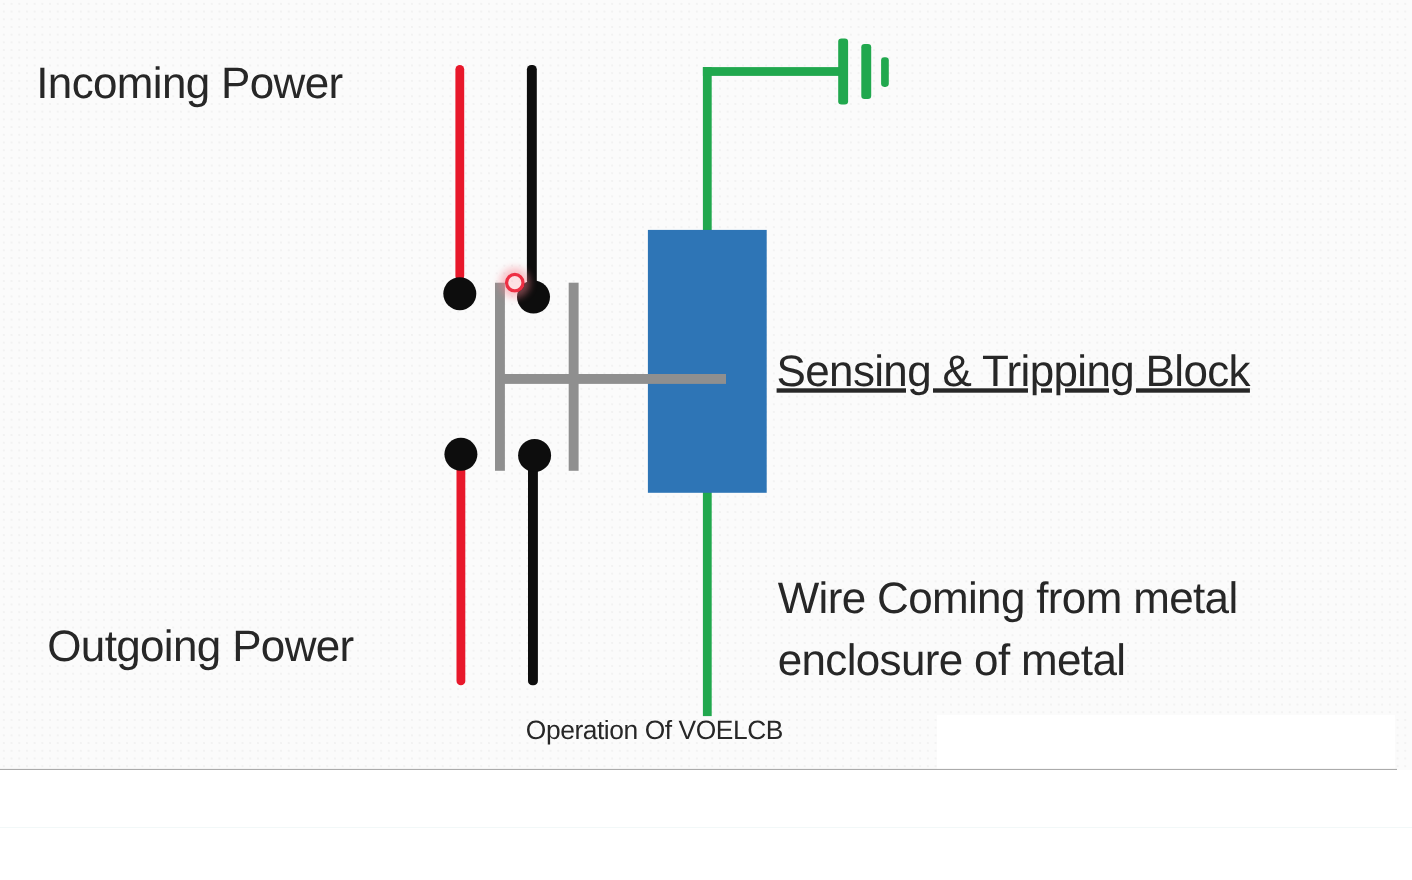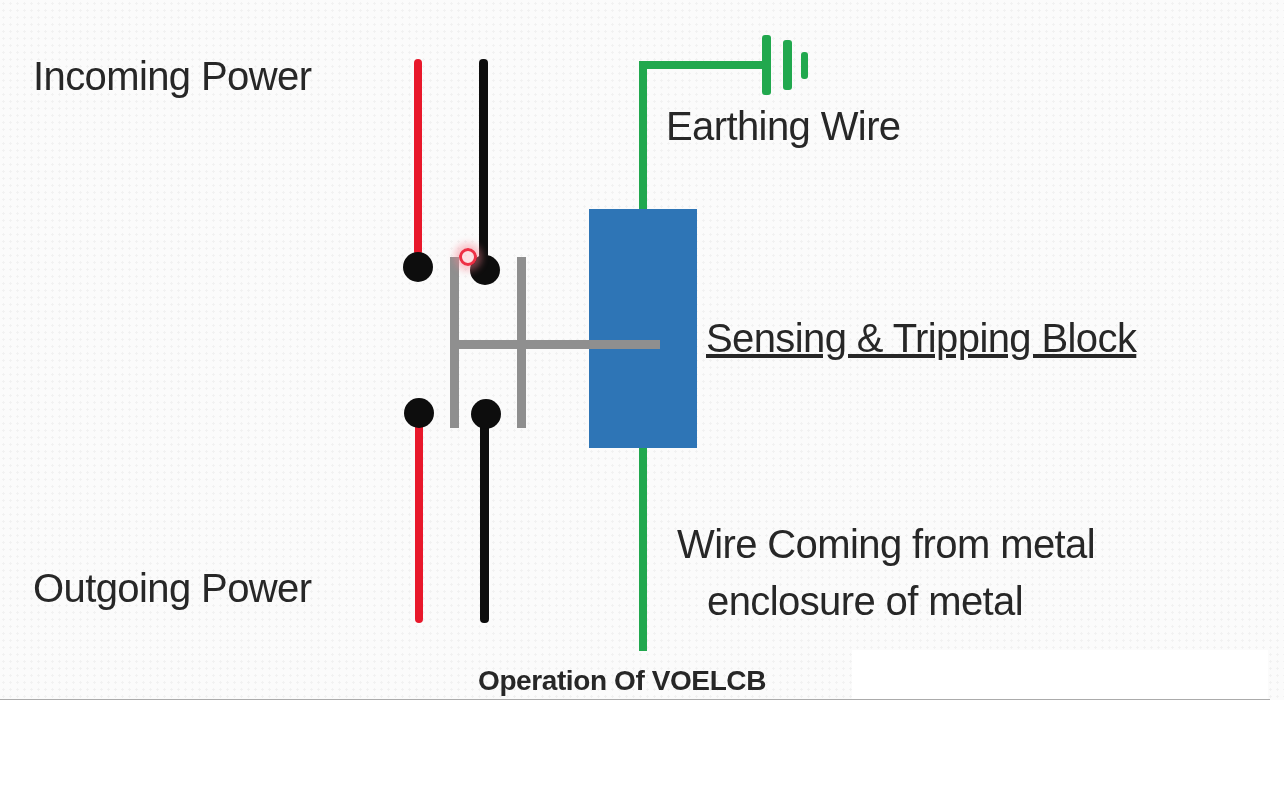--- a/index.html
+++ b/index.html
@@ -14,27 +14,27 @@
     position:absolute;left:0;top:0;width:1284px;height:700px;
     background-color:#fbfbfb;
     background-image:radial-gradient(rgba(150,150,150,0.09) 1px, transparent 1.2px);
     background-size:7px 7px;
   }
   .label{
     position:absolute;font-size:40px;line-height:1;letter-spacing:-0.6px;
     color:var(--label-text,#272727);white-space:nowrap;
   }
   .lbl-incoming{left:33px;top:56px;}
-  .lbl-outgoing{left:33px;top:568px;}
+  .lbl-outgoing{left:43px;top:568px;}
   .lbl-earthing{left:666px;top:106px;}
   .lbl-sensing{left:706px;top:318px;text-decoration:underline;}
-  .lbl-wire1{left:677px;top:524px;}
+  .lbl-wire1{left:707px;top:524px;}
   .lbl-wire2{left:707px;top:581px;}
   .caption{
-    position:absolute;left:478px;top:665px;font-size:28px;font-weight:bold;
+    position:absolute;left:478px;top:651px;font-size:24px;font-weight:normal;
     letter-spacing:-0.4px;color:var(--label-text,#272727);white-space:nowrap;
   }
   .shape{position:absolute;}
   
   .wire-live-top   {left:414px;top:59px; width:8px;height:196px;background:var(--live-wire-red,#e8182b);border-radius:4px;}
   .wire-neutral-top{left:479px;top:59px; width:9px;height:200px;background:var(--neutral-wire-black,#0d0d0d);border-radius:4px;}
   .wire-live-bot   {left:415px;top:416px;width:8px;height:207px;background:var(--live-wire-red,#e8182b);border-radius:4px;}
   .wire-neutral-bot{left:480px;top:416px;width:9px;height:207px;background:var(--neutral-wire-black,#0d0d0d);border-radius:4px;}
   
   .dot{width:30px;height:30px;border-radius:50%;background:var(--neutral-wire-black,#0d0d0d);}
@@ -71,21 +71,20 @@
 </style>
 </head>
 <body>
 
 <div class="screen">
 
   <div class="canvas">
 
     <div class="label lbl-incoming">Incoming Power</div>
     <div class="label lbl-outgoing">Outgoing Power</div>
-    <div class="label lbl-earthing">Earthing Wire</div>
     <div class="label lbl-sensing">Sensing &amp; Tripping Block</div>
     <div class="label lbl-wire1">Wire Coming from metal</div>
     <div class="label lbl-wire2">enclosure of metal</div>
     <div class="caption">Operation Of VOELCB</div>
 
     <div class="shape wire-live-top"></div>
     <div class="shape wire-neutral-top"></div>
     <div class="shape wire-live-bot"></div>
     <div class="shape wire-neutral-bot"></div>
 

